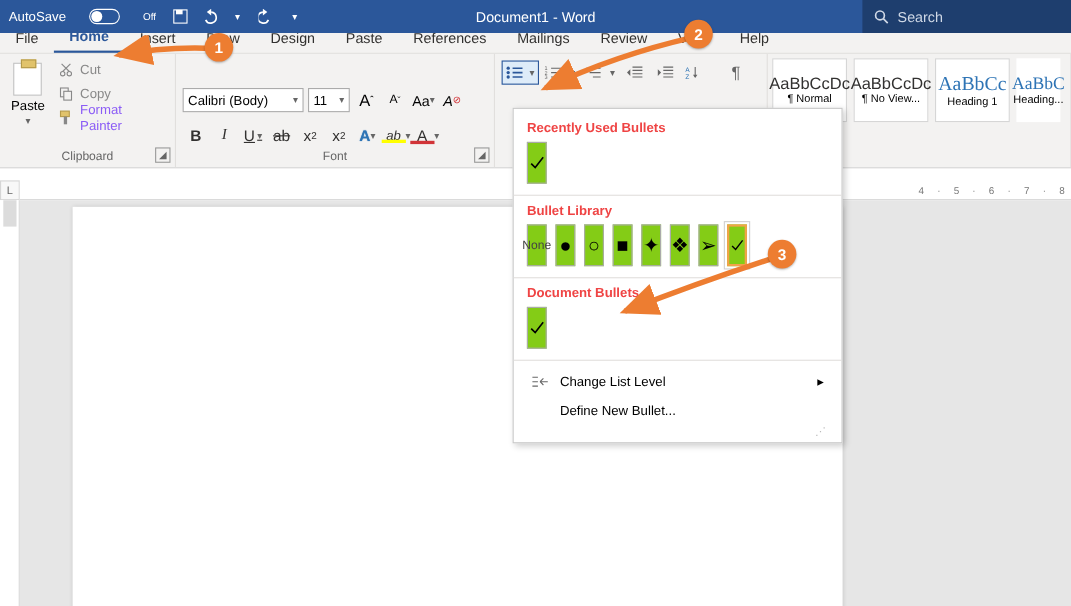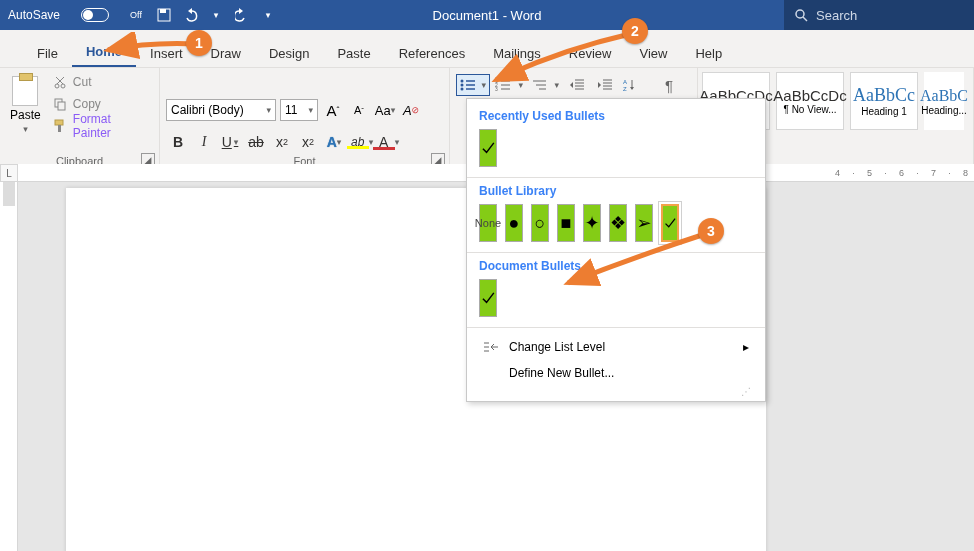--- a/index.html
+++ b/index.html
@@ -9,21 +9,21 @@
   .title-bar { height: 30px; background: #2b579a; color: #fff; display: flex; align-items: center; font-size: 12px; position: relative; }
   .autosave { display: flex; align-items: center; gap: 21px; padding: 0 8px; }
   .toggle { width: 28px; height: 14px; border: 1px solid #fff; border-radius: 7px; position: relative; }
   .toggle::after { content: ""; position: absolute; width: 10px; height: 10px; border-radius: 50%; background: #fff; top: 1px; left: 1px; }
   .qat { display: flex; align-items: center; gap: 10px; padding-left: 6px; }
   .qat-icon { width: 16px; height: 16px; display: flex; align-items: center; justify-content: center; }
   .doc-title { position: absolute; left: 50%; transform: translateX(-50%); font-size: 13px; }
   .search-box { position: absolute; right: 0; top: 0; height: 30px; width: 190px; background: #1e3e6e; display: flex; align-items: center; padding: 0 10px; gap: 8px; font-size: 13px; color: #cfd8e6; }
 
   
-  .tabs { height: 38px; background: #f3f2f1; display: flex; align-items: flex-end; padding: 0 23px; font-size: 13px; color: #323130; border-bottom: 1px solid #e1dfdd; }
+  .tabs { height: 19px; background: #f3f2f1; display: flex; align-items: flex-end; padding: 0 0; font-size: 13px; color: #323130; border-bottom: 1px solid #e1dfdd; }
   .tab { padding: 6px 14px; cursor: pointer; }
   .tab.active { color: #2b579a; border-bottom: 2px solid #2b579a; font-weight: 600; }
 
   
   .ribbon { height: 104px; background: #f3f2f1; display: flex; border-bottom: 1px solid #d6d6d6; position: relative; }
   .group { border-right: 1px solid #e1dfdd; padding: 4px 6px 2px 6px; display: flex; flex-direction: column; justify-content: space-between; position: relative; }
   .group-label { font-size: 11px; color: #666; text-align: center; padding-bottom: 2px; }
   .dlg-launcher { position: absolute; right: 4px; bottom: 4px; width: 14px; height: 14px; border: 1px solid #999; font-size: 9px; color: #666; display: flex; align-items: center; justify-content: center; cursor: pointer; }
 
   .clip-left { display: flex; gap: 4px; }
@@ -64,21 +64,21 @@
   .hruler-right { position: absolute; right: 0; top: 0; height: 18px; display: flex; align-items: center; font-size: 9px; color: #777; gap: 12px; }
   .vruler { position: absolute; left: 0; top: 182px; width: 18px; bottom: 0; background: #fff; border-right: 1px solid #d6d6d6; }
   .vruler::before { content: ""; position: absolute; left: 3px; top: 0; width: 12px; height: 24px; background: #dcdcdc; }
 
   
   .doc-area { position: absolute; left: 18px; top: 182px; right: 0; bottom: 0; background: #e6e6e6; }
   .page { position: absolute; left: 48px; top: 6px; width: 700px; height: 500px; background: #fff; box-shadow: 0 0 4px rgba(0,0,0,0.15); }
 
   
   .dropdown { position: absolute; left: 466px; top: 98px; width: 300px; background: #fff; border: 1px solid #c8c8c8; box-shadow: 2px 2px 6px rgba(0,0,0,0.2); padding: 10px 12px 4px 12px; font-size: 12px; z-index: 50; }
-  .dd-section-title { font-weight: 600; margin-bottom: 6px; color: #3b82f6; }
+  .dd-section-title { font-weight: 600; margin-bottom: 6px; color: #ef4444; }
   .dd-grid { display: flex; flex-wrap: wrap; gap: 8px; margin-bottom: 10px; }
   .bullet-cell { width: 18px; height: 38px; border: 1px solid #aaa; background: #84cc16; display: flex; align-items: center; justify-content: center; font-size: 18px; }
   .bullet-cell.none { font-size: 11px; color: #444; }
   .bullet-cell.selected { border: 2px solid #f3a24a; outline: 1px solid #d0d0d0; outline-offset: 2px; }
   .dd-sep { border-top: 1px solid #e1dfdd; margin: 6px -12px; }
   .dd-menu-item { display: flex; align-items: center; justify-content: space-between; padding: 6px 4px; cursor: pointer; text-align: center; }
   .dd-menu-item .mi-left { display: flex; align-items: center; gap: 10px; }
   .resize-grip { text-align: right; color: #bbb; font-size: 10px; padding-right: 2px; }
 
   

